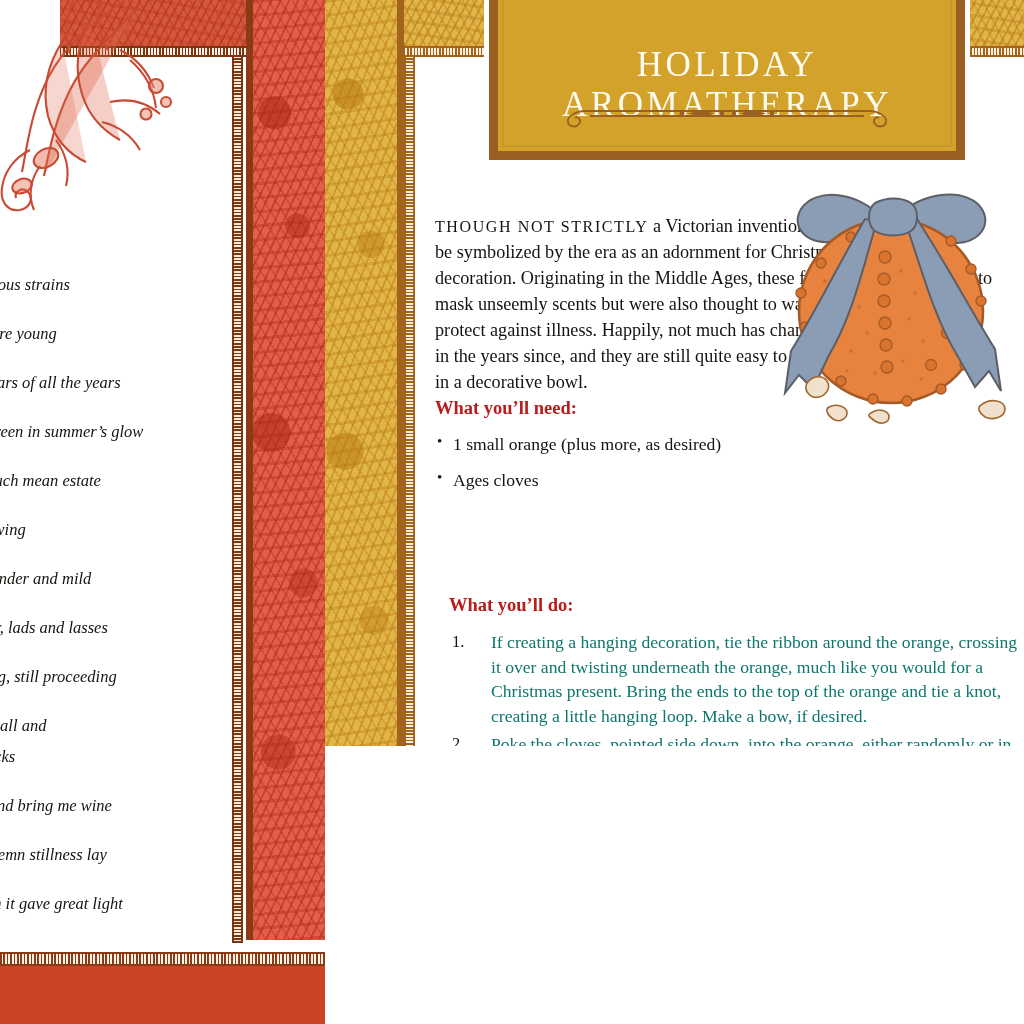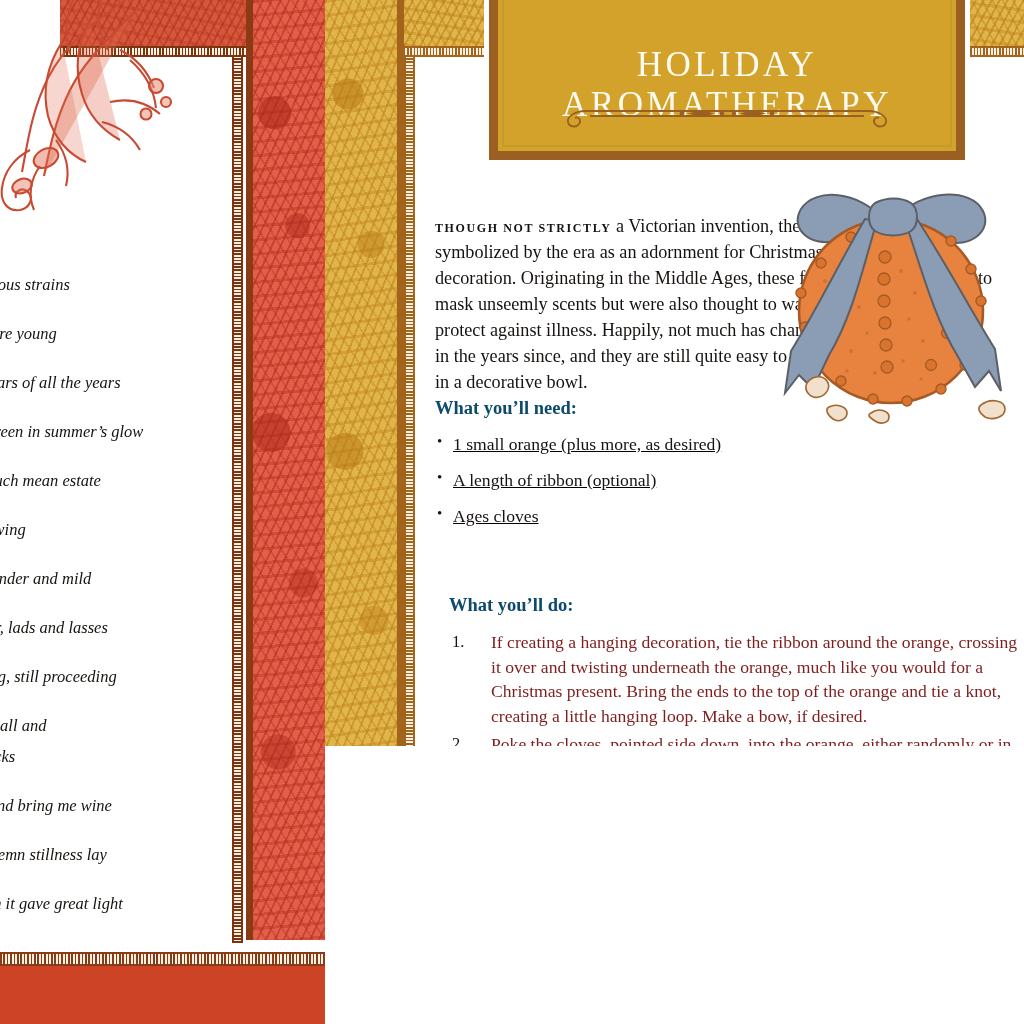--- a/index.html
+++ b/index.html
@@ -145,41 +145,41 @@
     font-family:"Liberation Serif", serif;font-weight:400;
   }
   .plaque-rule{position:absolute;left:50%;top:153px;transform:translateX(-50%);}
 
   
   .content{position:absolute;left:110px;top:195px;width:560px;}
   .intro{
     font-size:18.2px;line-height:1.43;color:#16120f;text-align:left;
     font-family:"Liberation Serif", serif;
   }
-  .smallcaps{font-weight:bold;letter-spacing:1.6px;font-size:12px;}
+  .smallcaps{font-weight:normal;letter-spacing:1.6px;font-size:16px;}
 
   .sec-head{
-    color:#0c4a6e;font-weight:bold;font-size:18.5px;
+    color:#b91c1c;font-weight:bold;font-size:18.5px;
     font-family:"Liberation Serif", serif;margin:0 0 14px 0;
   }
   .need-block{position:absolute;left:110px;top:398px;width:330px;}
-  .need-list{list-style:none;margin:0;padding:0;text-decoration:underline;}
+  .need-list{list-style:none;margin:0;padding:0;}
   .need-list li{
     position:relative;padding-left:18px;font-size:17.6px;line-height:1.3;
     color:#16120f;margin-bottom:13px;font-family:"Liberation Serif", serif;
   }
   .need-list li:before{
     content:"\2022";position:absolute;left:2px;top:-1px;color:#16120f;font-size:15px;
   }
 
   .do-block{position:absolute;left:124px;top:595px;width:570px;}
   .do-list{list-style:none;margin:0;padding:0;counter-reset:st;}
   .do-list li{
     position:relative;padding-left:42px;font-size:17.6px;line-height:1.40;
-    color:#7f1d1d;margin-bottom:3px;font-family:"Liberation Serif", serif;
+    color:#0f766e;margin-bottom:3px;font-family:"Liberation Serif", serif;
   }
   .do-list li:before{
     counter-increment:st;content:counter(st) ".";
     position:absolute;left:3px;top:0;color:#16120f;font-size:16.5px;
   }
 
   .pomander{position:absolute;left:430px;top:175px;width:270px;height:250px;}
 </style>
 </head>
 <body>
@@ -347,21 +347,20 @@
       <path d="M74 232 C82 228 92 232 92 238 C92 244 84 248 78 244 C72 240 70 234 74 232 Z"></path>
       <path d="M116 238 C124 232 134 236 134 242 C134 248 126 250 120 246 C114 242 112 240 116 238 Z"></path>
       <path d="M226 230 C236 222 250 226 250 234 C250 242 238 246 230 242 C224 238 222 233 226 230 Z"></path>
     </g>
   </svg>
 
   <div class="need-block">
     <div class="sec-head">What you’ll need:</div>
     <ul class="need-list">
       <li>1 small orange (plus more, as desired)</li>
-      <li>A length of ribbon (optional)</li>
       <li>Ages cloves</li>
     </ul>
   </div>
 
   <div class="do-block">
     <div class="sec-head">What you’ll do:</div>
     <ol class="do-list">
       <li>If creating a hanging decoration, tie the ribbon around the orange, crossing it over and twisting underneath the orange, much like you would for a Christmas present. Bring the ends to the top of the orange and tie a knot, creating a little hanging loop. Make a bow, if desired.</li>
       <li>Poke the cloves, pointed side down, into the orange, either randomly or in a pleasing pattern. Be creative! You may first use a toothpick or skewer to mark where the holes should be; just take care not to pierce into the flesh of the orange under the rind, which will shorten the life of your pomander. Your room should already smell like the Christmas festivities have begun! Continue with more oranges, if desired.</li>
     </ol>

